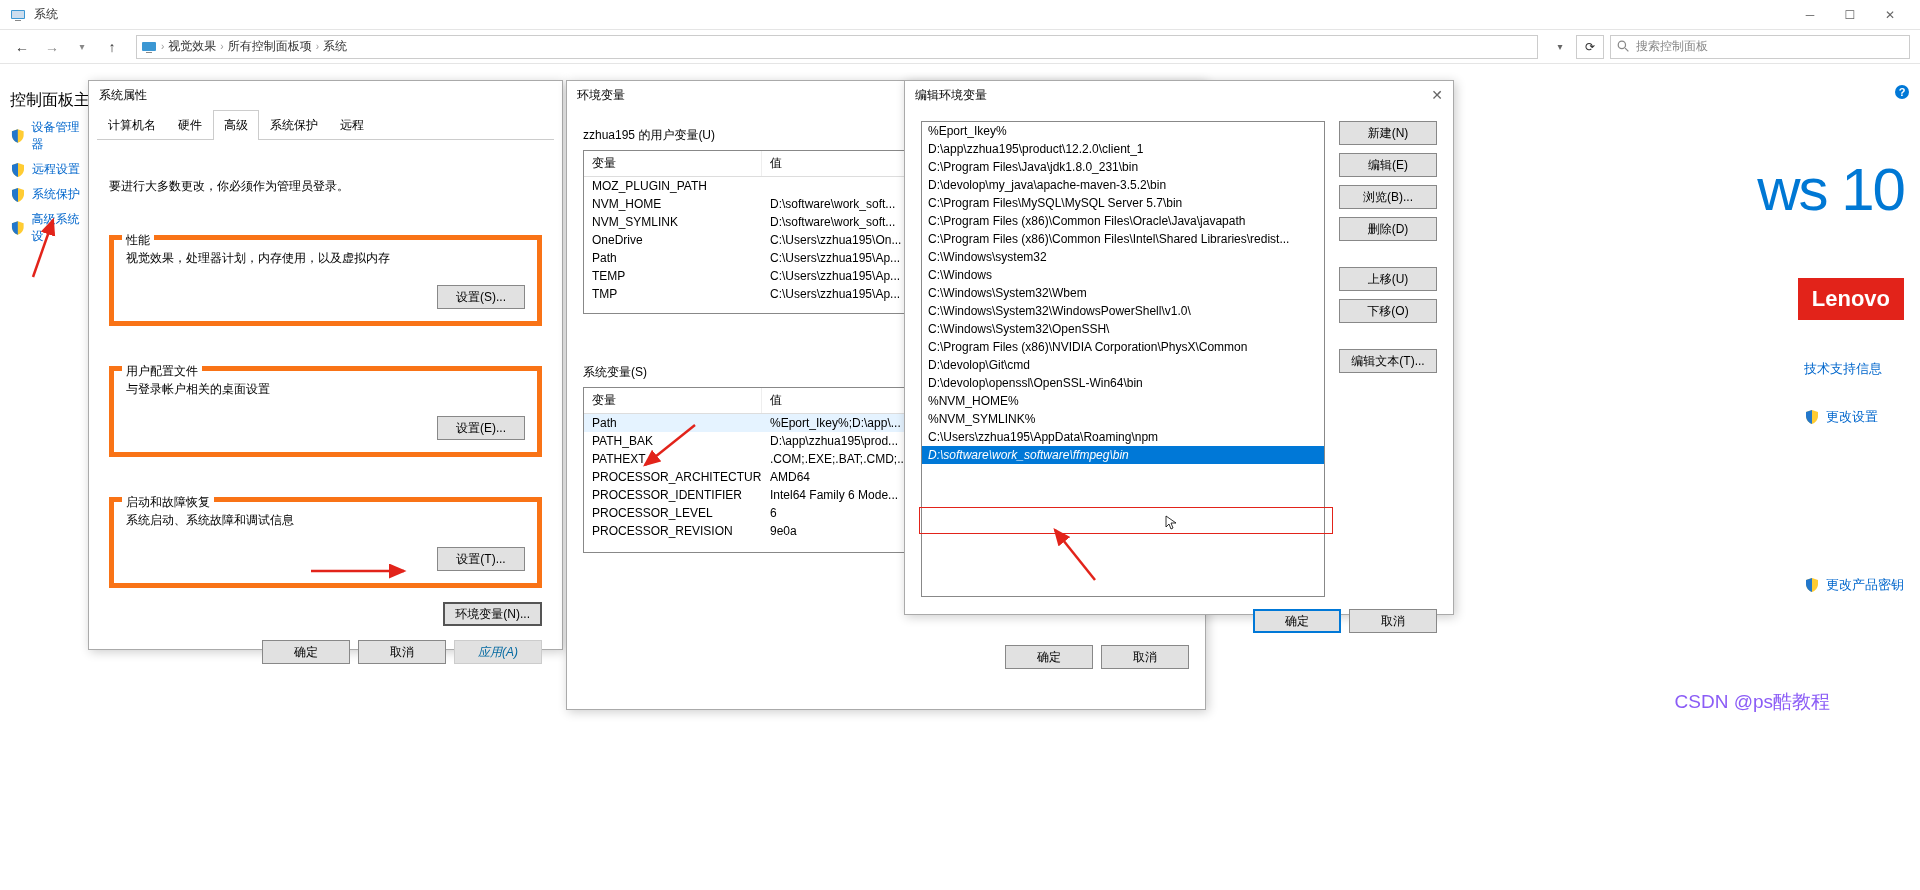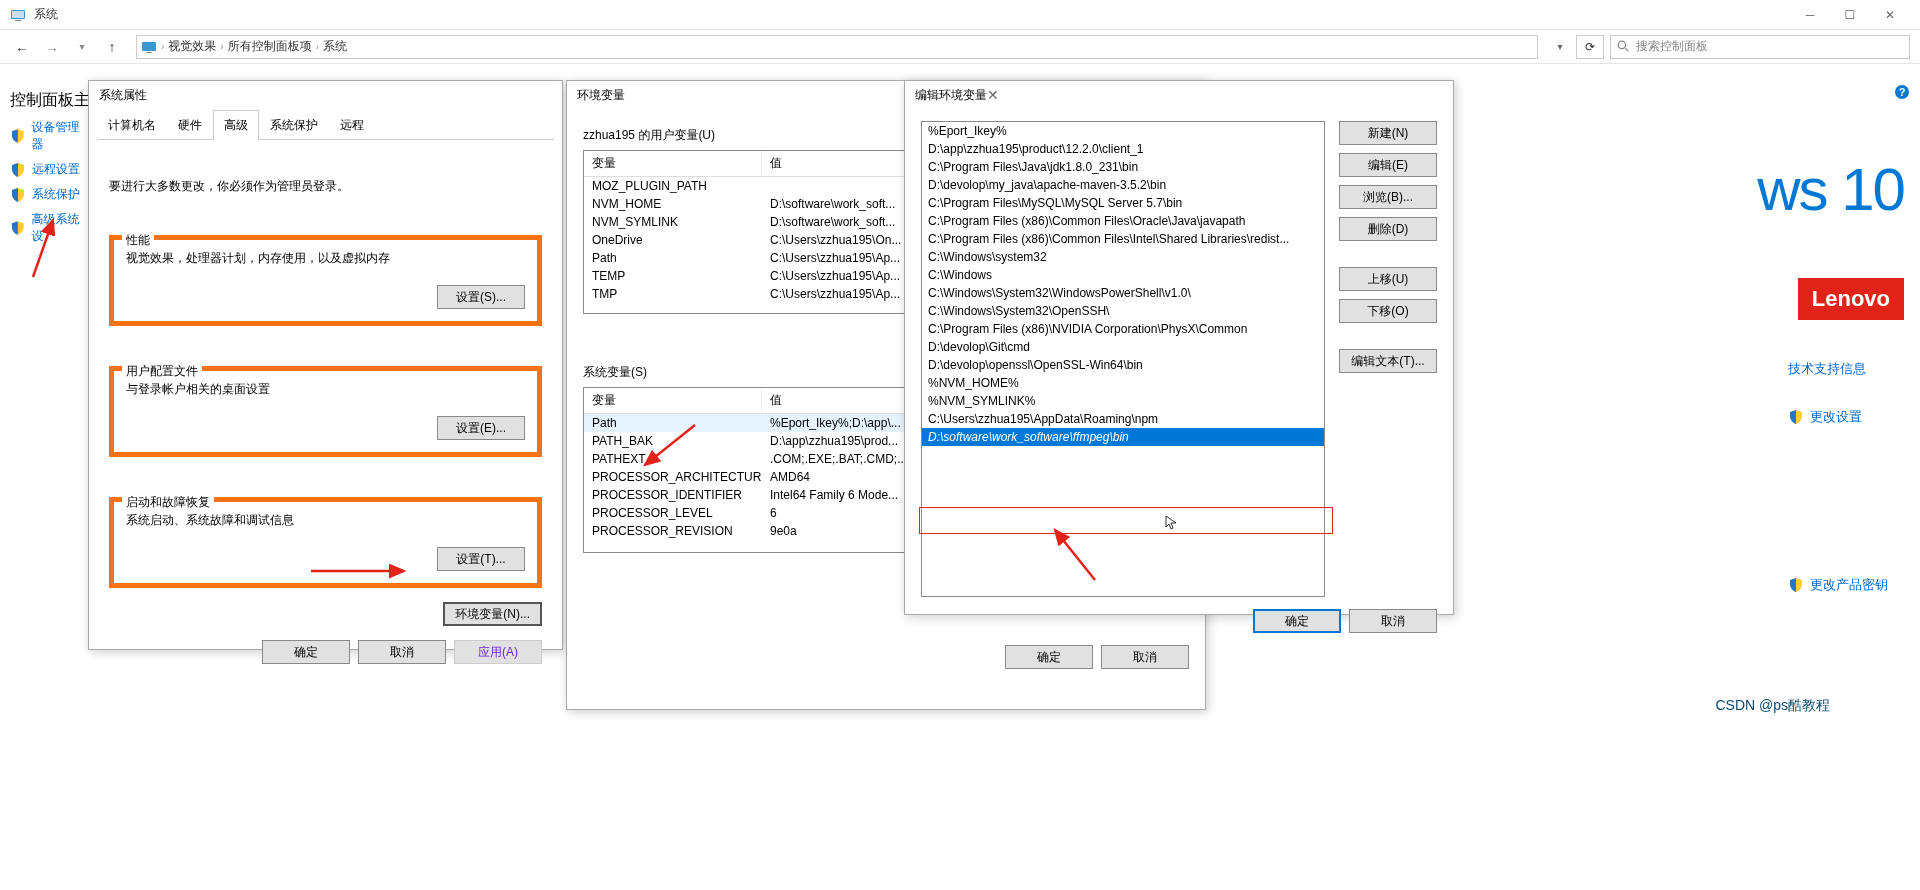--- a/index.html
+++ b/index.html
@@ -24,39 +24,39 @@
 .help-icon { position: absolute; right: 10px; top: 84px; color: #0078d7; font-size: 14px; }
 .sidepanel { position: absolute; left: 10px; top: 90px; width: 80px; }
 .sidepanel-title { font-size: 16px; color: #000; margin-bottom: 8px; }
 .sidelink { display: flex; align-items: center; gap: 6px; margin: 8px 0; font-size: 12px; color: #0066cc; }
 .shield-icon { width: 16px; height: 16px; }
 .red-arrow-1 { position: absolute; left: 28px; top: 215px; width: 30px; height: 65px; pointer-events: none; }
 
 
 .win10-text { position: absolute; right: 16px; top: 155px; font-size: 60px; font-weight: 300; color: #0078d4; letter-spacing: -2px; }
 .lenovo { position: absolute; right: 16px; top: 278px; background: #e2231a; color: #fff; padding: 8px 14px; font-size: 22px; font-weight: 700; }
-.right-links { position: absolute; right: 32px; top: 350px; font-size: 13px; }
+.right-links { position: absolute; right: 16px; top: 350px; font-size: 13px; }
 .right-links div { margin: 10px 0; display: flex; align-items: center; gap: 6px; }
 .right-link { color: #0066cc; }
 
 
 .dlg1 { position: absolute; left: 88px; top: 80px; width: 475px; height: 570px; background: #fff; border: 1px solid #aaa; box-shadow: 2px 2px 10px rgba(0,0,0,0.2); }
 .dlg-title { height: 28px; padding: 6px 10px; font-size: 12px; }
 .tabs { display: flex; border-bottom: 1px solid #ccc; margin: 0 8px; }
 .tab { padding: 6px 10px; font-size: 12px; border: 1px solid transparent; border-bottom: none; position: relative; top: 1px; }
 .tab.active { border-color: #ccc; background: #fff; }
 .dlg-body { padding: 14px 20px; font-size: 12px; }
 .section-note { margin-bottom: 16px; margin-top: 24px; }
 .groupbox { border: 5px solid #f97316; padding: 10px 12px 12px; margin-bottom: 14px; position: relative; margin-top: 40px; }
 .groupbox-title { position: absolute; top: -8px; left: 8px; background: #fff; padding: 0 4px; font-size: 12px; }
 .groupbox-desc { margin-bottom: 18px; }
 .btn { min-width: 88px; height: 24px; border: 1px solid #888; background: #e1e1e1; font-size: 12px; display: inline-flex; align-items: center; justify-content: center; padding: 0 10px; cursor: default; }
 .btn-row-right { text-align: right; }
 .dlg1-footer { display: flex; justify-content: flex-end; gap: 8px; padding: 0 20px 14px; }
-.btn.disabled { color: #6d28d9; border-color: #ccc; }
+.btn.disabled { color: #0369a1; border-color: #ccc; font-style: italic; }
 .btn.env-btn { border-width: 2px; border-color: #555; }
 .red-arrow-2 { position: absolute; left: 220px; top: 480px; width: 100px; height: 20px; pointer-events: none; }
 
 
 .dlg2 { position: absolute; left: 566px; top: 80px; width: 640px; height: 630px; background: #fff; border: 1px solid #aaa; box-shadow: 2px 2px 10px rgba(0,0,0,0.2); }
 .dlg2 .dlg-body { padding: 12px 16px; }
 .dlg2 .section-label { margin: 6px 0; }
 .var-table { border: 1px solid #888; width: 100%; height: 164px; overflow: hidden; }
 .var-table-sys { height: 166px; }
 .var-header { display: flex; background: #fff; border-bottom: 1px solid #ddd; }
@@ -66,35 +66,35 @@
 .var-row { display: flex; }
 .var-row div { padding: 2px 8px; font-size: 12px; white-space: nowrap; overflow: hidden; }
 .var-row.selected { background: #e5f3ff; }
 .var-btns { display: flex; justify-content: flex-end; gap: 8px; margin: 10px 0 16px; }
 .btn.outline { border: 1px solid #888; background: #e1e1e1; }
 .dlg2-footer { display: flex; justify-content: flex-end; gap: 8px; padding: 0 16px 14px; }
 .red-arrow-3 { position: absolute; left: 640px; top: 420px; width: 60px; height: 50px; pointer-events: none; }
 
 
 .dlg3 { position: absolute; left: 904px; top: 80px; width: 550px; height: 535px; background: #fff; border: 1px solid #aaa; box-shadow: 2px 2px 10px rgba(0,0,0,0.2); }
-.dlg3 .dlg-header { height: 28px; display: flex; align-items: center; padding: 0 10px; }
+.dlg3 .dlg-header { height: 28px; display: flex; align-items: center; justify-content: space-between; padding: 0 10px; }
 .dlg3 .close-x { font-size: 14px; color: #666; }
 .dlg3-body { padding: 12px 16px; display: flex; gap: 14px; }
 .path-list { flex: 1; border: 1px solid #888; height: 476px; overflow: hidden; background: #fff; }
 .path-row { padding: 2px 6px; font-size: 12px; white-space: nowrap; overflow: hidden; }
 .path-row.selected { background: #0078d7; color: #fff; font-style: italic; }
 .dlg3-btns { display: flex; flex-direction: column; gap: 8px; width: 98px; }
 .dlg3-btns .btn { width: 100%; }
 .dlg3-btns .gap { height: 10px; }
 .dlg3-footer { display: flex; justify-content: flex-end; gap: 8px; padding: 0 16px 14px; }
 .btn.primary { border: 2px solid #0078d7; }
 .red-box { position: absolute; border: 1.5px solid #e2231a; pointer-events: none; }
 .red-arrow-4 { position: absolute; left: 1050px; top: 525px; width: 50px; height: 60px; pointer-events: none; }
 .red-arrow-5 { position: absolute; left: 1165px; top: 515px; width: 15px; height: 15px; pointer-events: none; }
-.watermark { position: absolute; right: 90px; bottom: 175px; font-size: 14px; color: #0c4a6e; }
+.watermark { position: absolute; right: 90px; bottom: 175px; font-size: 19px; color: #8b5cf6; }
 </style>
 </head>
 <body>
 
 <div class="main-window">
   <div class="titlebar">
     <svg class="sys-icon" viewBox="0 0 16 16">
         <rect x="1" y="3" width="14" height="9" rx="1" fill="#3b97d3"></rect>
         <rect x="2" y="4" width="12" height="7" fill="#cde"></rect>
         <rect x="5" y="13" width="6" height="1" fill="#888"></rect>
@@ -358,20 +358,21 @@
       <div id="path-rows">
           <div class="path-row">%Eport_Ikey%</div>
           <div class="path-row">D:\app\zzhua195\product\12.2.0\client_1</div>
           <div class="path-row">C:\Program Files\Java\jdk1.8.0_231\bin</div>
           <div class="path-row">D:\devolop\my_java\apache-maven-3.5.2\bin</div>
           <div class="path-row">C:\Program Files\MySQL\MySQL Server 5.7\bin</div>
           <div class="path-row">C:\Program Files (x86)\Common Files\Oracle\Java\javapath</div>
           <div class="path-row">C:\Program Files (x86)\Common Files\Intel\Shared Libraries\redist...</div>
           <div class="path-row">C:\Windows\system32</div>
           <div class="path-row">C:\Windows</div>
+          <div class="path-row">C:\Windows\System32\Wbem</div>
           <div class="path-row">C:\Windows\System32\WindowsPowerShell\v1.0\</div>
           <div class="path-row">C:\Windows\System32\OpenSSH\</div>
           <div class="path-row">C:\Program Files (x86)\NVIDIA Corporation\PhysX\Common</div>
           <div class="path-row">D:\devolop\Git\cmd</div>
           <div class="path-row">D:\devolop\openssl\OpenSSL-Win64\bin</div>
           <div class="path-row">%NVM_HOME%</div>
           <div class="path-row">%NVM_SYMLINK%</div>
           <div class="path-row">C:\Users\zzhua195\AppData\Roaming\npm</div>
           <div class="path-row selected">D:\software\work_software\ffmpeg\bin</div>
         </div>

